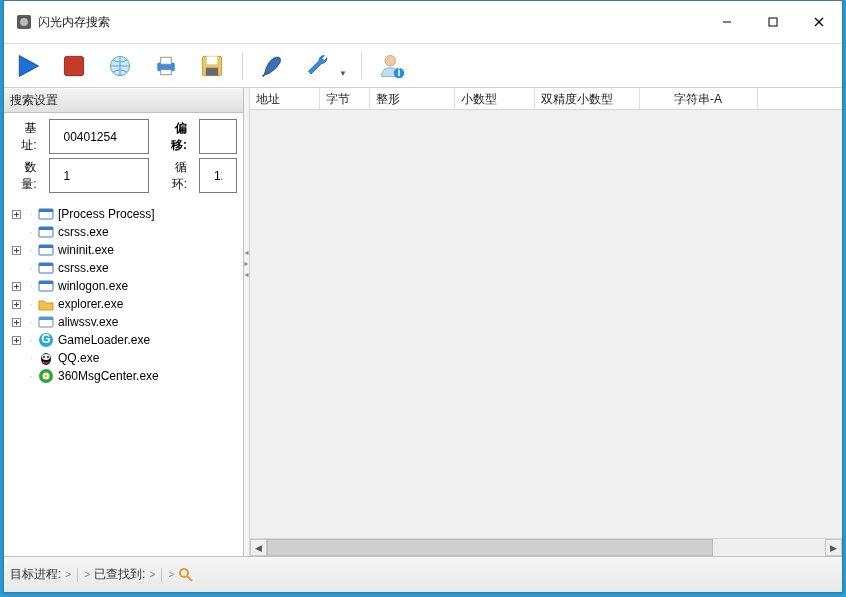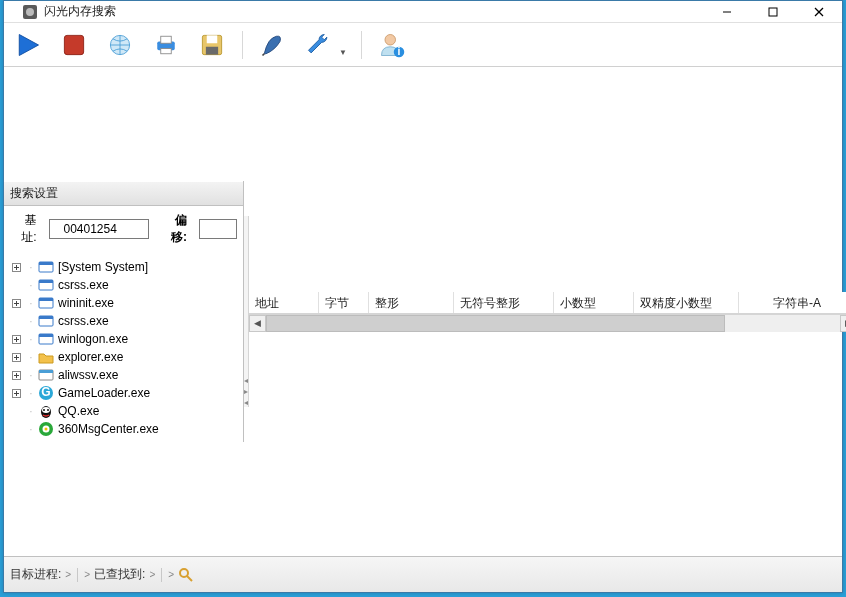--- a/index.html
+++ b/index.html
@@ -1,33 +1,33 @@
 <!DOCTYPE html>
 <html><head>
 <meta charset="utf-8">
 <style>
 * { box-sizing: border-box; margin: 0; padding: 0; font-family: "Microsoft YaHei", "Segoe UI", Tahoma, sans-serif; font-size: 12px; }
 body { background: #2a9fd8; width: 846px; height: 597px; overflow: hidden; padding: 0 3px 3px 3px; }
 .window { background: #fff; width: 840px; height: 593px; border: 1px solid #3a7aa8; display: flex; flex-direction: column; box-shadow: 0 0 4px rgba(0,0,0,.2); }
-.titlebar { height: 22px; background: #fff; display: flex; align-items: center; padding-left: 18px; border-bottom: 1px solid #e0e0e0; }
+.titlebar { height: 43px; background: #fff; display: flex; align-items: center; padding-left: 12px; border-bottom: 1px solid #e0e0e0; }
 .titlebar .title-icon { width: 16px; height: 16px; margin-right: 6px; }
 .titlebar .title-text { flex: 1; color: #222; }
 .titlebar .win-btn { width: 46px; height: 30px; display: flex; align-items: center; justify-content: center; cursor: pointer; }
 .toolbar { height: 44px; background: #fff; display: flex; align-items: center; padding: 4px 8px; gap: 14px; border-bottom: 1px solid #d0d0d0; }
 .toolbar .tbtn { width: 32px; height: 32px; display: flex; align-items: center; justify-content: center; cursor: pointer; position: relative; }
 .toolbar .tbtn svg { width: 28px; height: 28px; }
 .toolbar .sep { width: 1px; height: 28px; background: #d8d8d8; }
 .toolbar .dropdown-arrow { font-size: 8px; color: #555; margin-left: -10px; margin-top: 16px;}
-.content { flex: 1; display: flex; min-height: 0; align-items: center; }
+.content { flex: 1; display: flex; min-height: 0; }
 .left-pane { width: 240px; border-right: 1px solid #c0c0c0; display: flex; flex-direction: column; background: #fff; }
 .section-header { background: linear-gradient(#f3f3f3,#e1e1e1); border-top: 1px solid #fff; border-bottom: 1px solid #c0c0c0; padding: 3px 6px; font-size: 12px; color: #222; display: flex; align-items: center; justify-content: space-between; }
 .form-area { padding: 6px 6px 4px 6px; }
 .form-row { display: flex; align-items: center; margin-bottom: 4px; gap: 12px; }
 .form-row label { width: 30px; text-align: right; }
-.form-row input { border: 1px solid #7a7a7a; height: 20px; padding: 0 14px; font-size: 12px; background: #fff; }
+.form-row input { border: 1px solid #7a7a7a; height: 35px; padding: 0 14px; font-size: 12px; background: #fff; }
 .form-row input.wide { width: 100px; }
 .form-row input.small { width: 38px; }
 .header-ctrls { display: flex; gap: 6px; }
 .header-ctrls .mini-icon { width: 14px; height: 14px; cursor: pointer; }
 .tree { flex: 1; overflow: auto; padding: 4px 0 4px 2px; }
 .tree-row { display: flex; align-items: center; height: 18px; padding-left: 4px; white-space: nowrap; cursor: default; }
 .tree-row .expander { width: 12px; height: 12px; display: flex; align-items: center; justify-content: center; font-size: 10px; color: #666; cursor: pointer; margin-right: 2px;}
 .tree-row .dot-line { width: 14px; display:inline-block; text-align:center; color:#bbb; font-size:10px;}
 .tree-row .node-icon { width: 16px; height: 16px; margin-right: 4px; display: inline-flex; align-items: center; justify-content: center; }
 .right-pane { flex: 1; display: flex; flex-direction: column; background: #7dd3fc; position: relative; }
@@ -137,39 +137,45 @@
       <div class="section-header">
         <span>搜索设置</span>
       </div>
       <div class="form-area">
         <div class="form-row">
           <label>基址:</label>
           <input class="wide" value="00401254" style="">
           <label style="width:30px;font-weight:bold;">偏移:</label>
           <input class="small" value="" style="">
         </div>
+        <div class="form-row">
+          <label>数量:</label>
+          <input class="wide" value="1" style="">
+          <label style="width:30px;">循环:</label>
+          <input class="small" value="128" style="">
+        </div>
       </div>
 
       <div class="tree" id="tree">
           <div class="tree-row">
             <span class="expander">
               <svg width="9" height="9">
                 <rect x="0.5" y="0.5" width="8" height="8" fill="#fff" stroke="#888"></rect>
                 <line x1="2" y1="4.5" x2="7" y2="4.5" stroke="#444"></line>
                 <line x1="4.5" y1="2" x2="4.5" y2="7" stroke="#444"></line>
               </svg>
             </span>
             <span class="dot-line">·</span>
             <span class="node-icon">
               <svg width="16" height="16">
                 <rect x="1" y="3" width="14" height="10" rx="1" fill="#fff" stroke="#3a7aca"></rect>
                 <rect x="1" y="3" width="14" height="3" fill="#3a7aca"></rect>
               </svg>
             </span>
-            <span>[System System]</span>
+            <span>[Process Process]</span>
           </div>
           <div class="tree-row">
             <span class="expander"></span>
             <span class="dot-line">·</span>
             <span class="node-icon">
               <svg width="16" height="16">
                 <rect x="1" y="3" width="14" height="10" rx="1" fill="#fff" stroke="#3a7aca"></rect>
                 <rect x="1" y="3" width="14" height="3" fill="#3a7aca"></rect>
               </svg>
             </span>
@@ -304,21 +310,20 @@
       <span class="arrow">◂</span>
       <span class="arrow">▸</span>
       <span class="arrow">◂</span>
     </div>
 
     <div class="right-pane">
       <div class="grid-header" id="grid-header">
           <div class="col" style="width: 70px;">地址</div>
           <div class="col" style="width: 50px;">字节</div>
           <div class="col" style="width: 85px;">整形</div>
-          <div class="col" style="width: 100px;">无符号整形</div>
           <div class="col" style="width: 80px;">小数型</div>
           <div class="col" style="width: 105px;">双精度小数型</div>
           <div class="col" style="width: 90px; margin-left: 28px;">字符串-A</div>
         </div>
       <div class="grid-body"></div>
       <div class="grid-hscroll">
         <div class="arrow-btn">◀</div>
         <div class="track">
             <div class="thumb"></div>
           </div>

